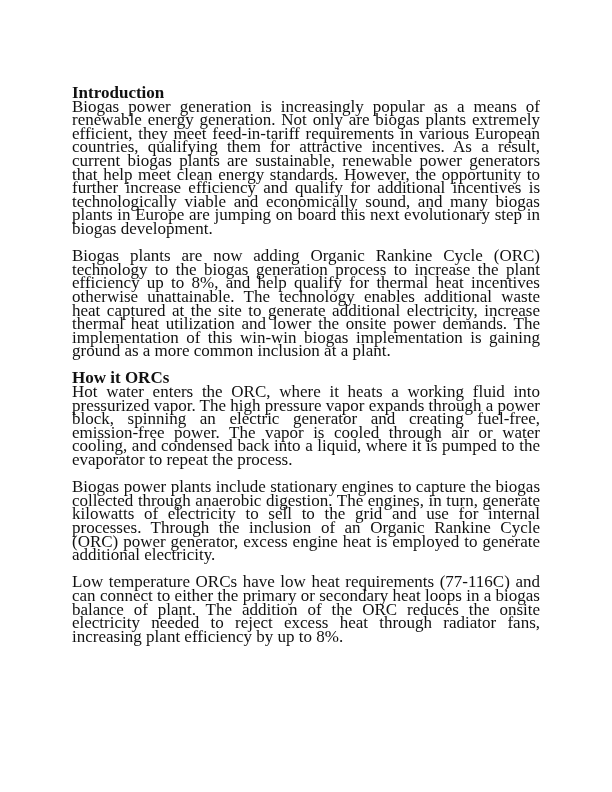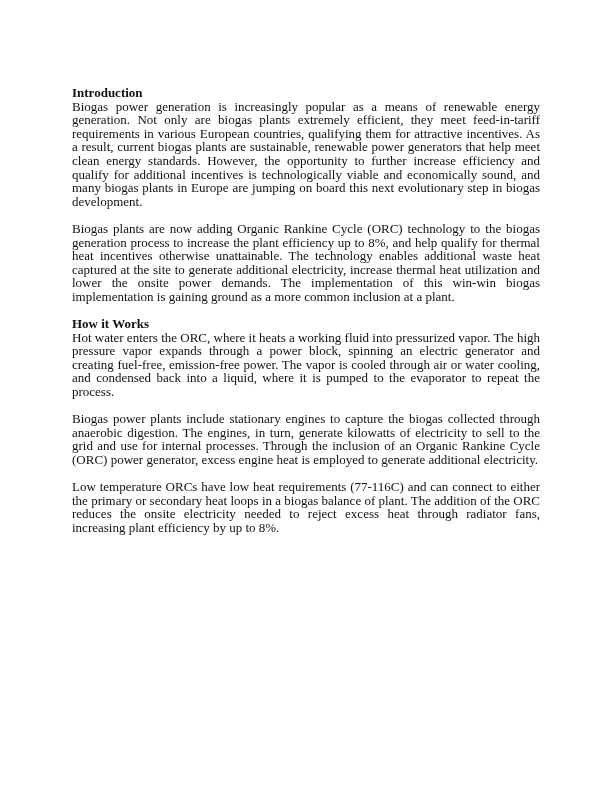--- a/index.html
+++ b/index.html
@@ -3,35 +3,35 @@
 <meta charset="utf-8">
 <style>
   html, body { margin: 0; padding: 0; background: #ffffff; }
   body { width: 612px; height: 792px; position: relative; overflow: hidden; }
   .page {
     position: absolute;
     left: 72px;
     top: 86px;
     width: 468px;
     font-family: "Liberation Serif", "DejaVu Serif", serif;
-    font-size: 13px;
+    font-size: 17px;
     line-height: 13.6px;
     color: #111111;
   }
   .heading { font-weight: bold; margin: 0; }
   p { margin: 0 0 13.6px 0; text-align: justify; }
 </style>
 </head>
 <body>
 
 <div class="page">
   <div>
     <div class="heading">Introduction</div>
     <p>Biogas power generation is increasingly popular as a means of renewable energy generation. Not only are biogas plants extremely efficient, they meet feed-in-tariff requirements in various European countries, qualifying them for attractive incentives. As a result, current biogas plants are sustainable, renewable power generators that help meet clean energy standards. However, the opportunity to further increase efficiency and qualify for additional incentives is technologically viable and economically sound, and many biogas plants in Europe are jumping on board this next evolutionary step in biogas development.</p>
     <p>Biogas plants are now adding Organic Rankine Cycle (ORC) technology to the biogas generation process to increase the plant efficiency up to 8%, and help qualify for thermal heat incentives otherwise unattainable. The technology enables additional waste heat captured at the site to generate additional electricity, increase thermal heat utilization and lower the onsite power demands. The implementation of this win-win biogas implementation is gaining ground as a more common inclusion at a plant.</p>
   </div>
   <div>
-    <div class="heading">How it Works</div>
+    <div class="heading">How it ORCs</div>
     <p>Hot water enters the ORC, where it heats a working fluid into pressurized vapor. The high pressure vapor expands through a power block, spinning an electric generator and creating fuel-free, emission-free power. The vapor is cooled through air or water cooling, and condensed back into a liquid, where it is pumped to the evaporator to repeat the process.</p>
     <p>Biogas power plants include stationary engines to capture the biogas collected through anaerobic digestion. The engines, in turn, generate kilowatts of electricity to sell to the grid and use for internal processes. Through the inclusion of an Organic Rankine Cycle (ORC) power generator, excess engine heat is employed to generate additional electricity.</p>
     <p>Low temperature ORCs have low heat requirements (77-116C) and can connect to either the primary or secondary heat loops in a biogas balance of plant. The addition of the ORC reduces the onsite electricity needed to reject excess heat through radiator fans, increasing plant efficiency by up to 8%.</p>
   </div>
 </div>
 
 </body></html>

